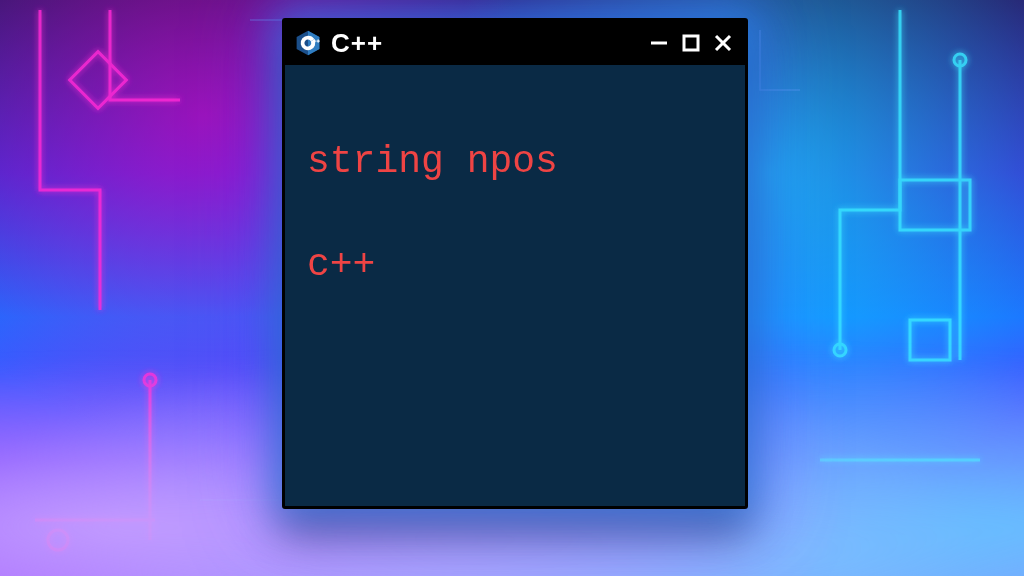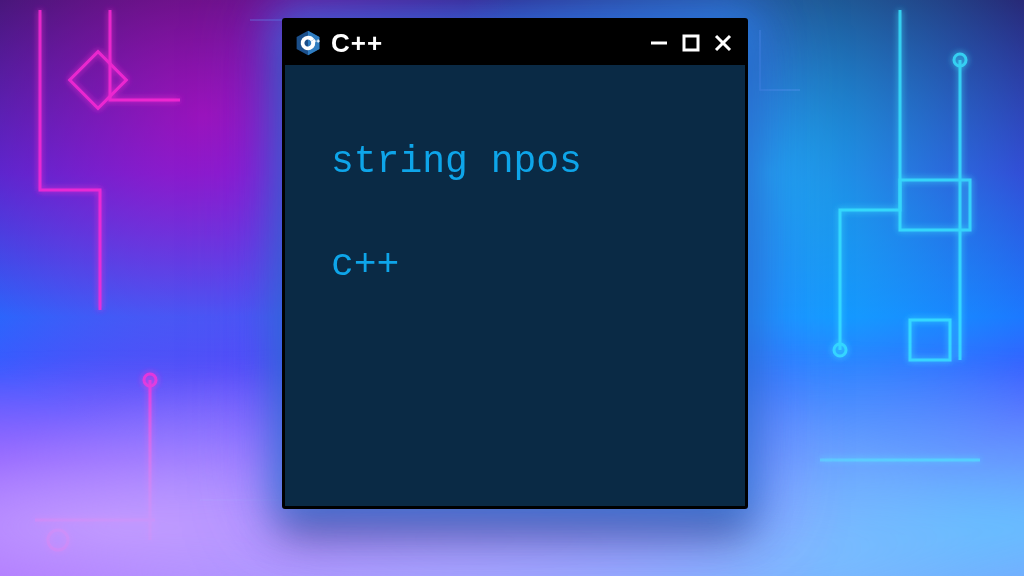--- a/index.html
+++ b/index.html
@@ -82,26 +82,25 @@
   }
   .win-btn {
     width: 20px; height: 20px;
     display: flex; align-items: center; justify-content: center;
     color: #fff;
     cursor: pointer;
   }
   .win-btn svg { display:block; }
   .content {
     padding: 20px 22px;
-    color: #0ea5e9;
+    color: #ef4444;
     font-size: 38px;
     line-height: 1.35;
     font-family: "Consolas", "Menlo", "Courier New", monospace;
     white-space: pre-line;
-    margin-left: 24px;
   }
 </style>
 </head>
 <body>
 
 <div class="scene">
 
   <div class="circuits">
     <svg viewBox="0 0 1024 576" xmlns="http://www.w3.org/2000/svg">
 

